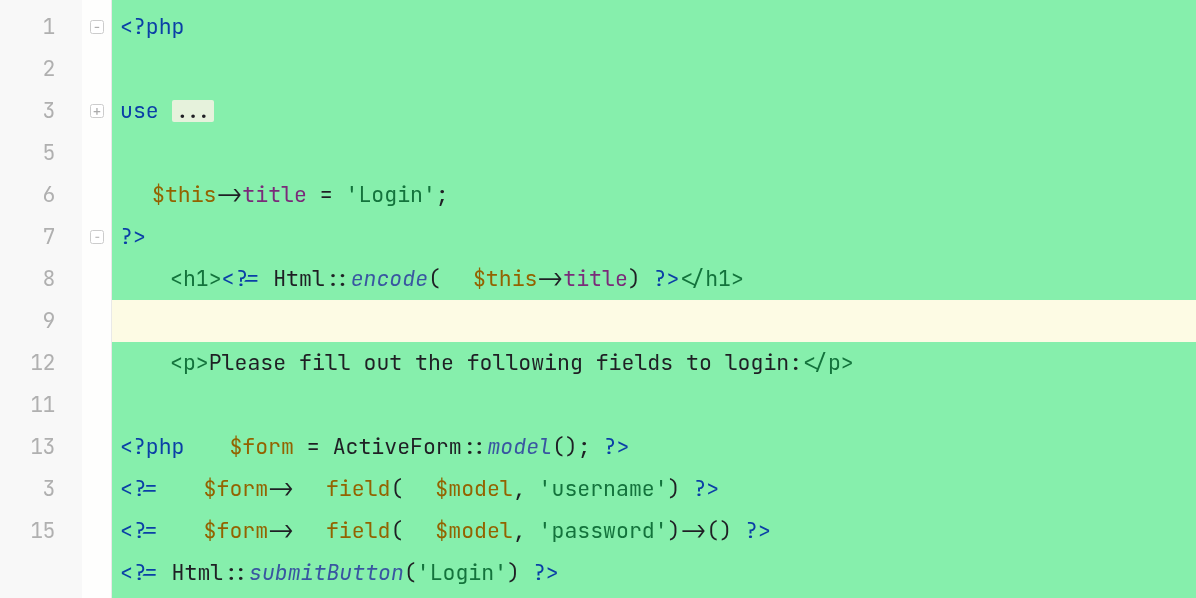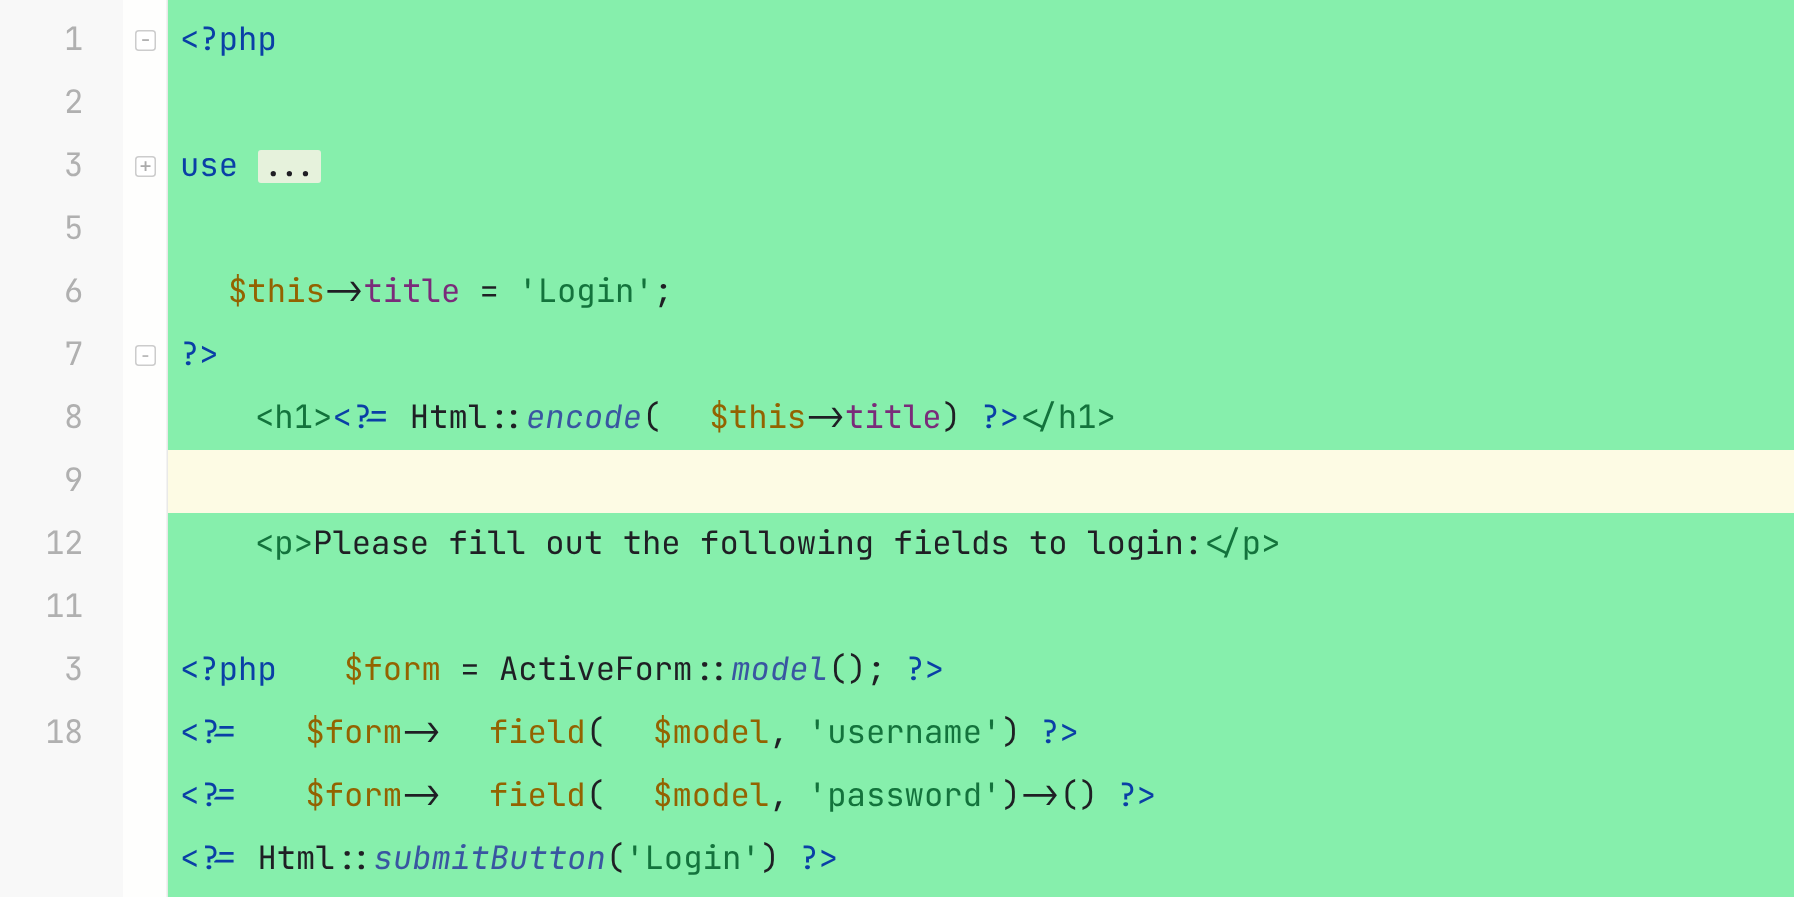--- a/index.html
+++ b/index.html
@@ -41,22 +41,23 @@
     <div class="ln">1</div>
     <div class="ln">2</div>
     <div class="ln">3</div>
     <div class="ln">5</div>
     <div class="ln">6</div>
     <div class="ln">7</div>
     <div class="ln">8</div>
     <div class="ln">9</div>
     <div class="ln">12</div>
     <div class="ln">11</div>
+    <div class="ln">13</div>
     <div class="ln">3</div>
-    <div class="ln">18</div>
+    <div class="ln">15</div>
   </div>
 
   <div class="foldbar">
     <div class="fold-slot">
         <span class="fold-icon minus"></span>
       </div>
     <div class="fold-slot"></div>
     <div class="fold-slot">
         <span class="fold-icon plus"></span>
       </div>

